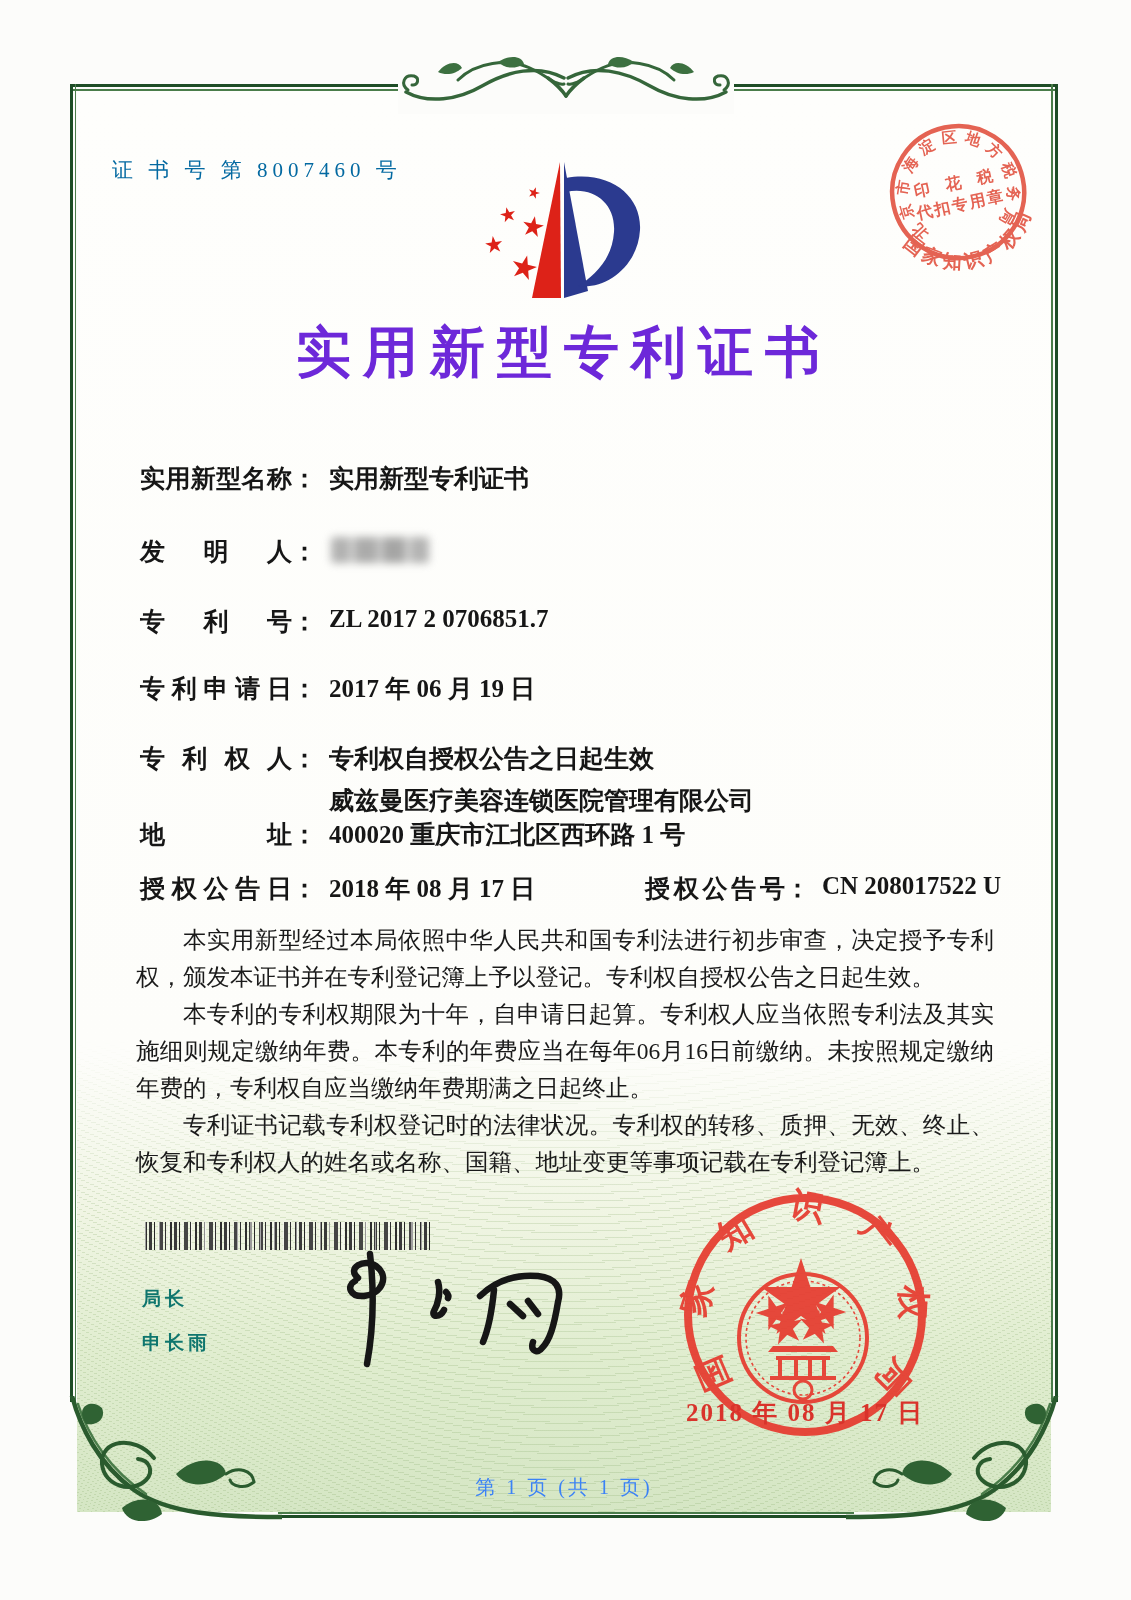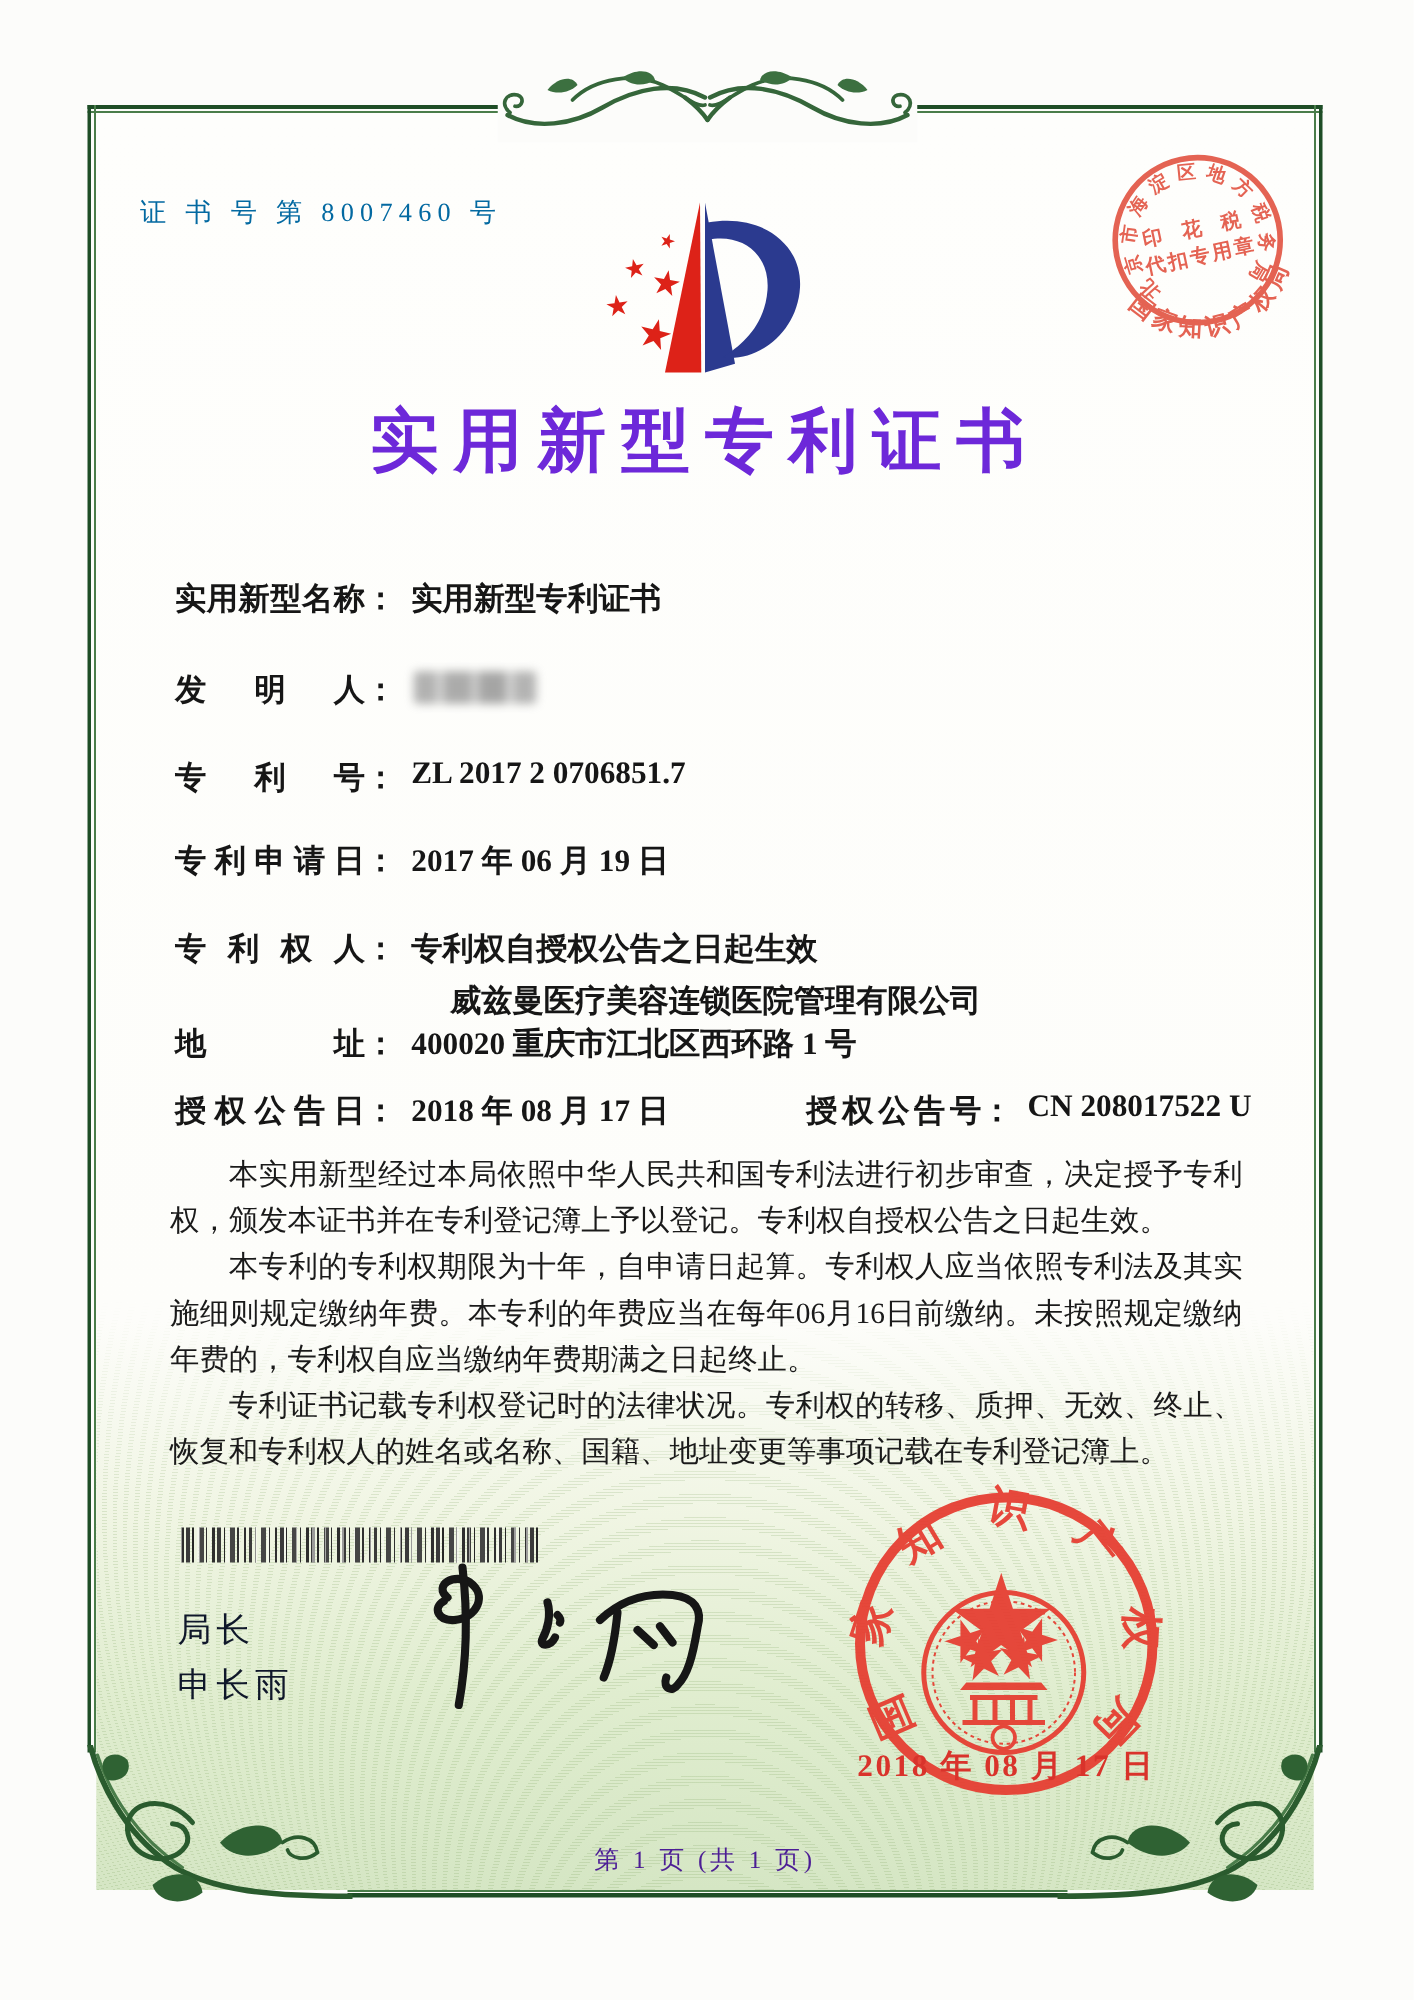--- a/index.html
+++ b/index.html
@@ -25,34 +25,34 @@
     background:linear-gradient(0deg,#1e4d26 0 3.5px,rgba(0,0,0,0) 3.5px 4.5px,#4a7d4a 4.5px 6px);}
   
   .certno{left:112px;top:156px;font-size:21px;letter-spacing:5px;color:#0369a1;}
   .title{left:70px;top:316px;width:988px;text-align:center;font-size:55px;font-weight:700;letter-spacing:12px;color:#6d28d9;}
   .frow{position:absolute;display:flex;align-items:flex-start;font-size:25px;font-weight:600;color:#161616;}
   .flabel{display:inline-flex;justify-content:space-between;width:152px;flex:none;}
   .colon{flex:none;}
   .fval{margin-left:12px;white-space:nowrap;}
   .fval2{margin-left:12px;}
   .fval2 div{white-space:nowrap;}
-  .fval2 div+div{margin-top:9px;margin-left:31px;}
+  .fval2 div+div{margin-top:9px;}
   .blurbox{margin-left:14px;margin-top:2px;width:98px;height:26px;border-radius:3px;opacity:.65;
     background:linear-gradient(90deg,#8a8a8a 0 18px,#bdbdbd 18px 24px,#808080 24px 46px,#b5b5b5 46px 52px,#777 52px 74px,#c0c0c0 74px 80px,#8d8d8d 80px 98px);
     filter:blur(4px);}
   .body-text{left:136px;top:922px;width:858px;font-size:23.5px;line-height:37px;text-align:justify;color:#1a1a1a;}
   .body-text p{margin:0;text-indent:2em;}
   .barcode{left:145px;top:1222px;width:288px;height:28px;
     background:
       repeating-linear-gradient(90deg, rgba(250,250,248,.55) 0 1px, rgba(0,0,0,0) 1px 13px, rgba(250,250,248,.5) 13px 15px, rgba(0,0,0,0) 15px 23px),
       repeating-linear-gradient(90deg,#2e2e2e 0 2px,rgba(0,0,0,0) 2px 4px,#3a3a3a 4px 7px,rgba(0,0,0,0) 7px 9px,#262626 9px 10px,rgba(0,0,0,0) 10px 14px,#454545 14px 18px,rgba(0,0,0,0) 18px 20px,#303030 20px 21px,rgba(0,0,0,0) 21px 25px);}
-  .signoff{font-family:"Liberation Sans","DejaVu Sans",sans-serif;font-size:27px;font-weight:400;color:#0f172a;letter-spacing:4px;}
+  .signoff{font-family:"Liberation Sans","DejaVu Sans",sans-serif;font-size:19px;font-weight:700;color:#0f766e;letter-spacing:4px;}
   .st1{left:142px;top:1286px;}
   .st2{left:142px;top:1330px;}
-  .footer{left:70px;top:1474px;width:988px;text-align:center;font-size:20px;letter-spacing:3px;color:#4c1d95;}
+  .footer{left:70px;top:1474px;width:988px;text-align:center;font-size:20px;letter-spacing:3px;color:#3b82f6;}
   .sealdate{left:668px;top:1396px;width:274px;text-align:center;font-size:25px;font-weight:700;color:#d9332b;letter-spacing:2px;}
   .taxstamp{left:853px;top:100px;width:212px;height:192px;transform:rotate(-12deg);opacity:.88;}
   svg text{font-family:"Liberation Serif","DejaVu Serif",serif;}
 </style>
 </head>
 <body>
 
 <div class="page">
 
   <svg width="0" height="0" style="position:absolute" aria-hidden="true">

